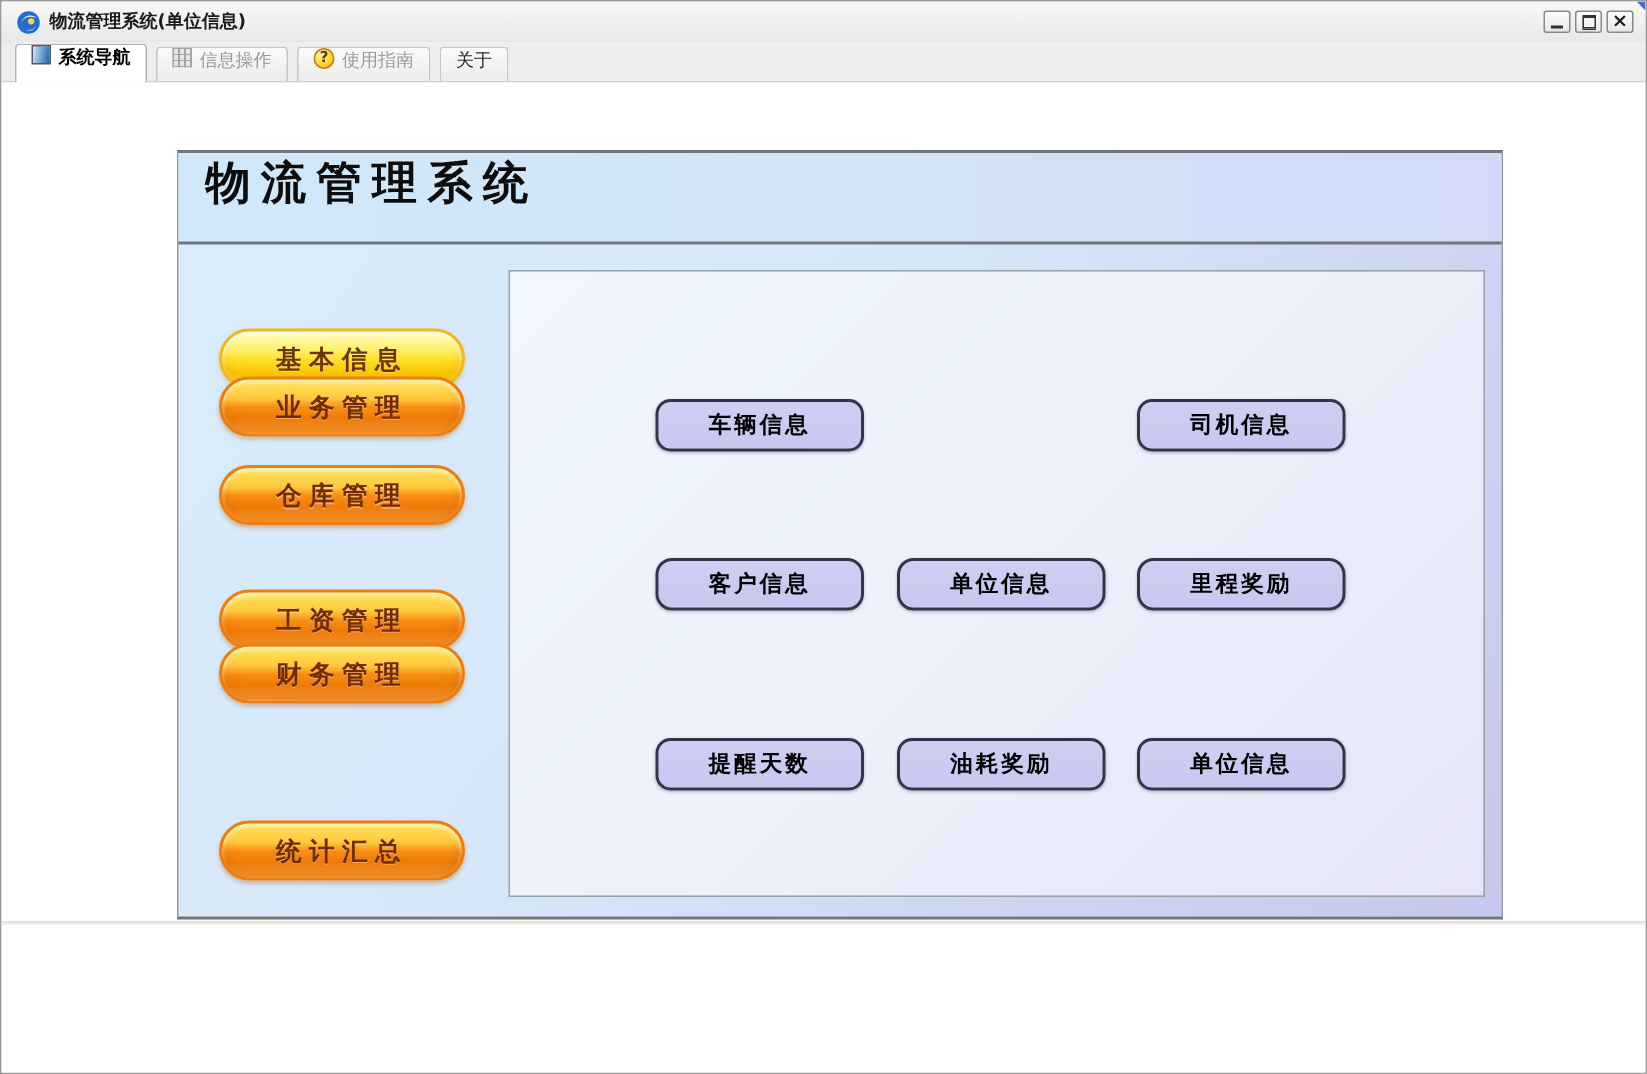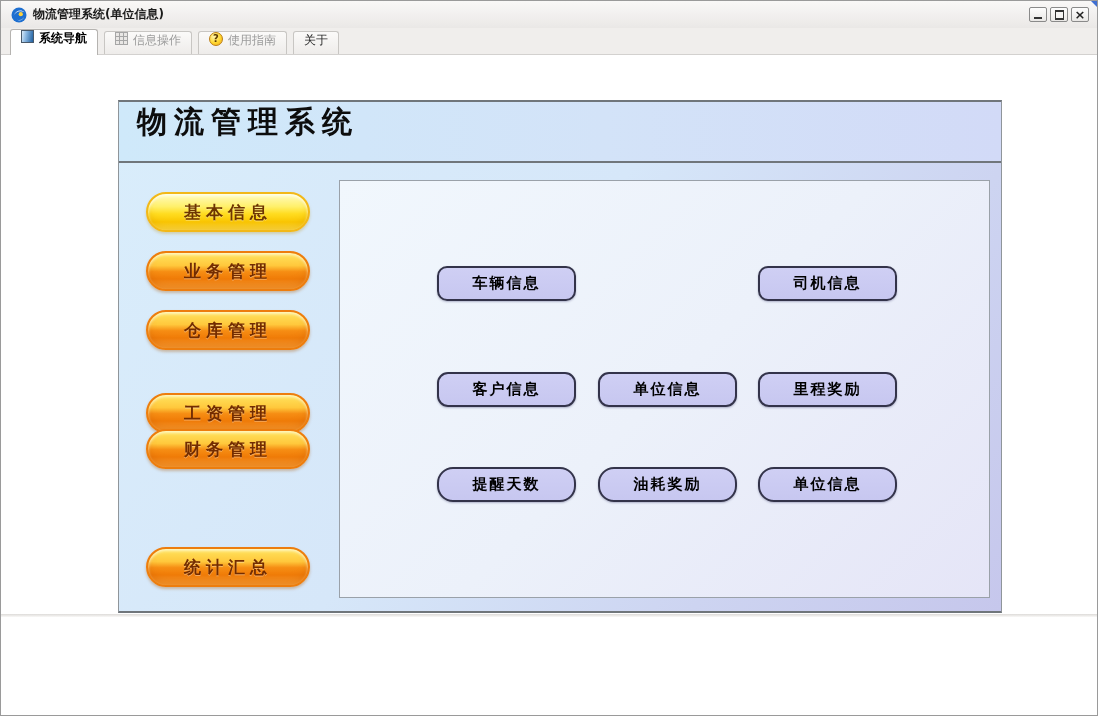--- a/index.html
+++ b/index.html
@@ -103,37 +103,38 @@
     box-shadow:inset 0 2px 3px rgba(255,255,230,.75), inset 0 -5px 7px rgba(205,95,0,.35), 0 2px 3px rgba(170,85,0,.35);
     display:flex; align-items:center; justify-content:center;
     font-size:17px; font-weight:bold; color:#732c00; letter-spacing:5px;
     text-shadow:0 1px 0 rgba(255,255,255,.35); cursor:pointer;
   }
   .pill.active {
     border-color:#f2b818;
     background:linear-gradient(180deg,#fffbc0 0%,#fff06a 35%,#ffdc20 55%,#fbc702 78%,#ffe152 100%);
     box-shadow:inset 0 2px 3px rgba(255,255,240,.9), inset 0 -5px 7px rgba(225,165,0,.4), 0 2px 3px rgba(190,140,0,.3);
     color:#6e3500;
+    margin-top:27px;
   }
   
   .inner-panel {
     position:absolute; left:220px; top:78px; width:651px; height:418px;
     border:1px solid #9aa1a9;
     background:linear-gradient(135deg,#f1f7fd 0%,#ecf1fa 50%,#e5e5f7 100%);
   }
   .content-btn {
     position:absolute; width:139px; height:35px;
     border:2px solid #33334a; border-radius:10px;
     background:linear-gradient(180deg,#cfcff4 0%,#c7c7f0 100%);
     box-shadow:0 1px 2px rgba(60,60,110,.35);
     display:flex; align-items:center; justify-content:center;
     font-size:15px; font-weight:bold; color:#000; letter-spacing:2px; cursor:pointer;
   }
   .c1 { left:97px; }  .c2 { left:258px; } .c3 { left:418px; }
-  .r1 { top:85px; }   .r2 { top:191px;border-radius:11px; }  .r3 { top:286px;border-radius:16px; }
+  .r1 { top:85px; }   .r2 { top:191px;border-radius:11px; }  .r3 { top:311px; }
 </style>
 </head>
 <body>
 
 <div class="window">
 
   <div class="titlebar">
     <svg class="app-icon" viewBox="0 0 16 16">
       <circle cx="8" cy="8" r="7.5" fill="#1e6fd0"></circle>
       <path d="M2.5 9 C4.5 4.2, 9.5 3.2, 13.5 5.2 C10.5 2.2, 5 2.6, 2.5 9 Z" fill="#ffffff"></path>

